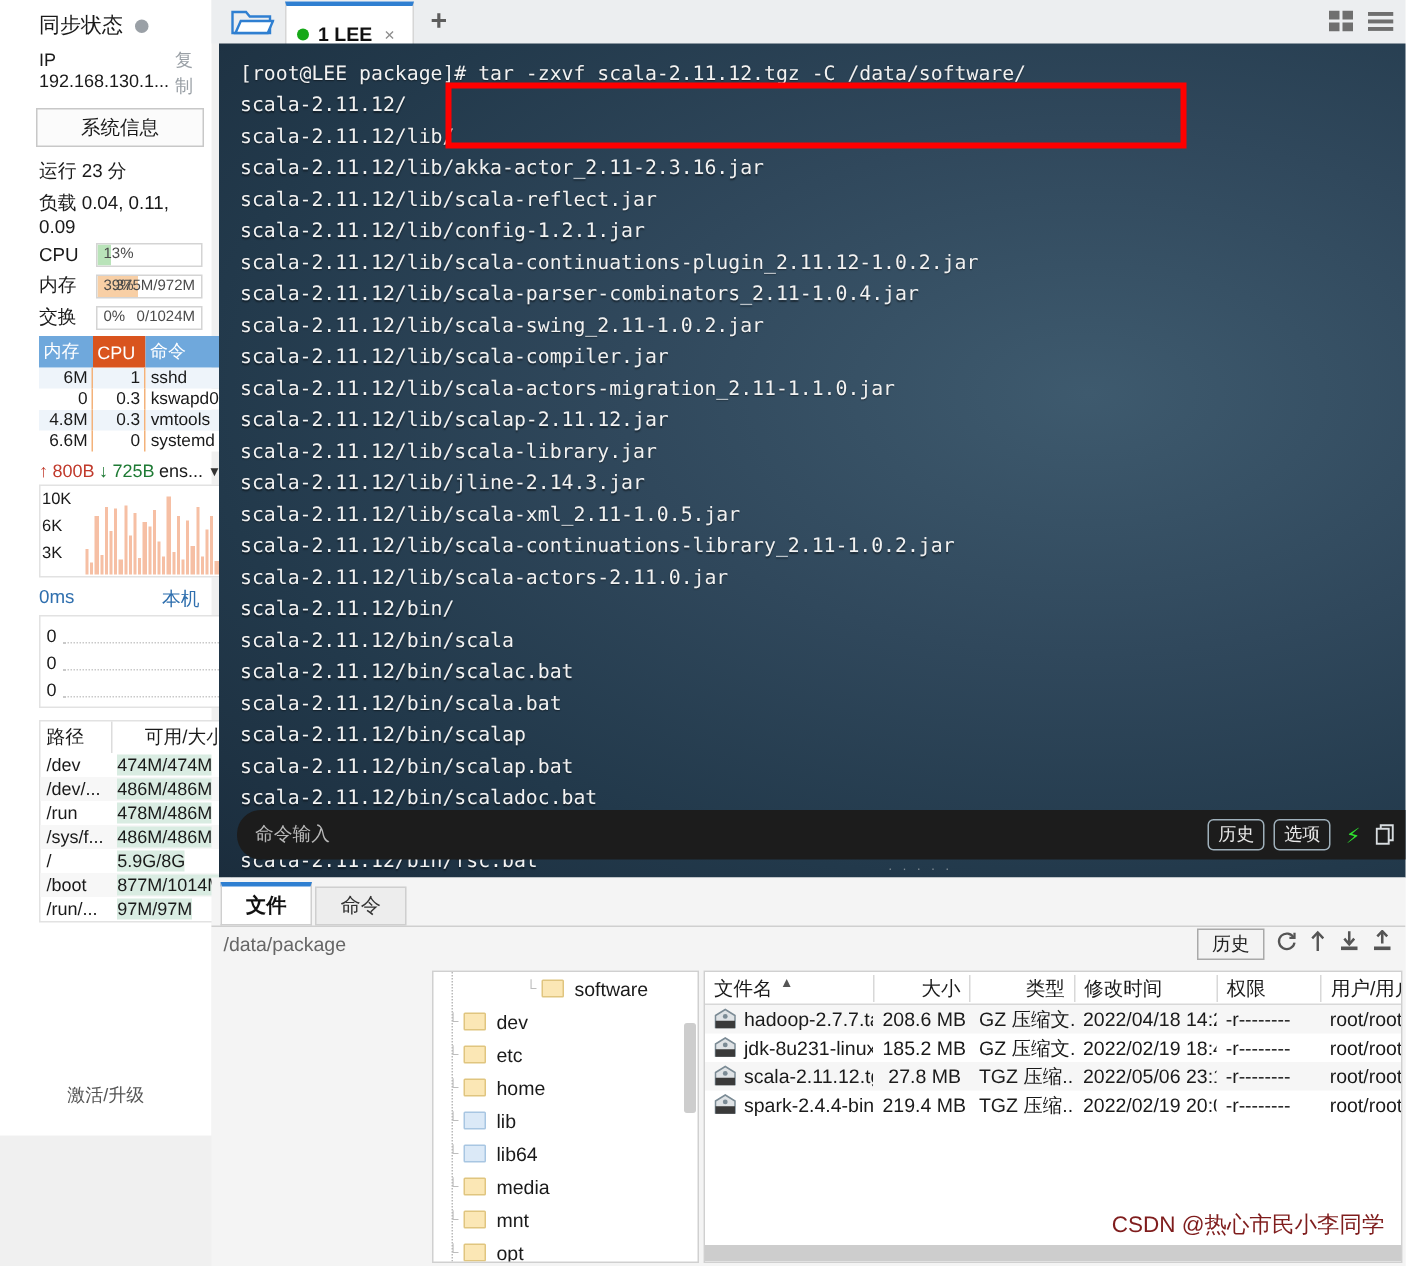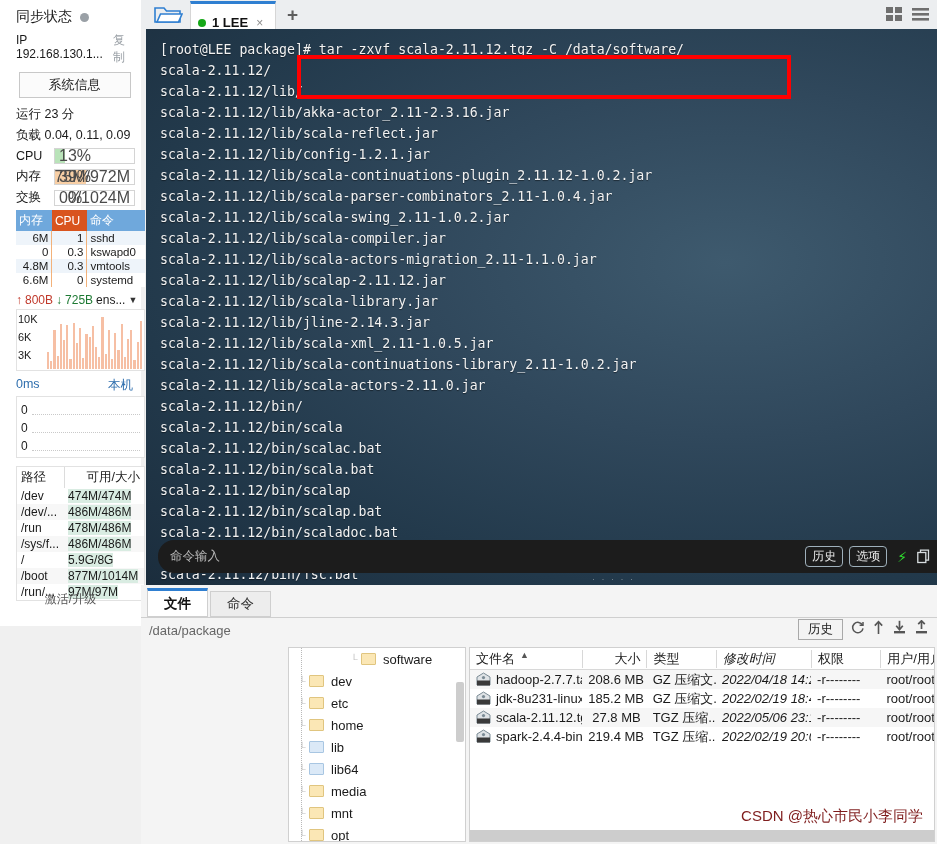--- a/index.html
+++ b/index.html
@@ -7,41 +7,41 @@
     margin: 0; padding: 0;
     width: 937px; height: 844px;
     overflow: hidden;
     font-family: "Liberation Sans", "DejaVu Sans", sans-serif;
     background: #ffffff;
   }
   #app { position: relative; width: 937px; height: 844px; background: #f0f0f0; }
 
   
   #sidebar {
-    position: absolute; left: 0; top: 0; width: 141px; height: 626px;
-    background: #ffffff; padding: 6px 6px 0 14px;
+    position: absolute; left: 0; top: 0; width: 141px; height: 757px;
+    background: #ffffff; padding: 6px 6px 0 24px;
   }
   .sync-title { font-size: 14px; color: #1a1a1a; margin: 2px 0 6px 2px; display:flex; align-items:center; gap:8px;}
   .sync-dot { width: 9px; height: 9px; border-radius: 50%; background: #9aa0a6; display:inline-block; }
   .ip-line { font-size: 12px; color: #1a1a1a; margin: 0 0 6px 2px; display:flex; align-items:baseline; gap:4px;}
   .ip-copy { color: #9aa0a6; font-size: 12px; }
   .sysinfo-btn {
     display:block; width: 112px; margin: 0 auto 8px auto; text-align:center;
     border: 1px solid #c8c8c8; background: #fbfbfb; font-size: 13px; color:#1a1a1a;
     padding: 3px 0; cursor: pointer;
   }
   .stat-line { font-size: 12.5px; color: #1a1a1a; margin: 0 0 4px 2px; }
   .meter-row { display:flex; align-items:center; gap:4px; margin: 0 0 4px 2px; font-size:12.5px; }
   .meter-label { color:#1a1a1a; width:34px; flex:none; }
   .meter {
     position: relative; flex: 1; height: 16px; border: 1px solid #d4d4d4;
     background: #fff; overflow:hidden;
   }
   .meter-fill { position:absolute; left:0; top:0; bottom:0; }
-  .meter-txt { position:absolute; left:4px; top:0; line-height:14px; font-size:16px; color:#4a4a4a; }
+  .meter-txt { position:absolute; left:4px; top:0; line-height:14px; font-size:10px; color:#4a4a4a; }
   .meter-txt.right { left:auto; right:4px; }
 
   
   .proc-table { width: 129px; margin: 4px 0 6px 2px; border-collapse: collapse; font-size: 11.5px; }
   .proc-table th {
     background: #6fa8dc; color: #fff; font-weight: normal; text-align:left;
     padding: 2px 3px; font-size: 12px;
   }
   .proc-table th.cpu { background: #d9541e; }
   .proc-table td { padding: 1px 3px; color:#1a1a1a; white-space:nowrap; overflow:hidden; }
@@ -156,22 +156,22 @@
     background:#fff; border:1px solid #d0d0d0; overflow:hidden; font-size:13px;
   }
   .fl-head { display:flex; height:22px; align-items:center; background:#fff; border-bottom:1px solid #d8d8d8; }
   .fl-head div { padding:0 6px; color:#1a1a1a; border-left:1px solid #d8d8d8; white-space:nowrap; overflow:hidden;}
   .fl-head div:first-child { border-left:none; }
   .fl-row { display:flex; height:19px; align-items:center; }
   .fl-row:nth-child(odd) { background:#f6f6f6; }
   .fl-row div { padding:0 6px; color:#1a1a1a; white-space:nowrap; overflow:hidden; }
   .c-name { width:152px; display:flex!important; align-items:flex-start; gap:5px; }
   .c-size { width:85px; text-align:right; }
-  .c-type { width:92px; }
-  .c-time { width:128px;font-style:italic; }
+  .c-type { width:92px;text-align:right; }
+  .c-time { width:128px; }
   .c-perm { width:92px; }
   .c-user { width:70px; }
   .arc-ico { width:15px; height:14px; flex:none; position:relative; display:inline-block;}
   .fl-hscroll { position:absolute; left:0; right:0; bottom:0; height:11px; background:#e8e8e8; }
   .fl-hthumb { position:absolute; left:0; top:0; height:11px; width:540px; background:#cdcdcd; }
   .sort-arrow { font-size:9px; color:#555; }
 
   .watermark { position:absolute; right:14px; bottom:18px; font-size:15px; color:#7f1d1d; }
 </style>
 </head>

